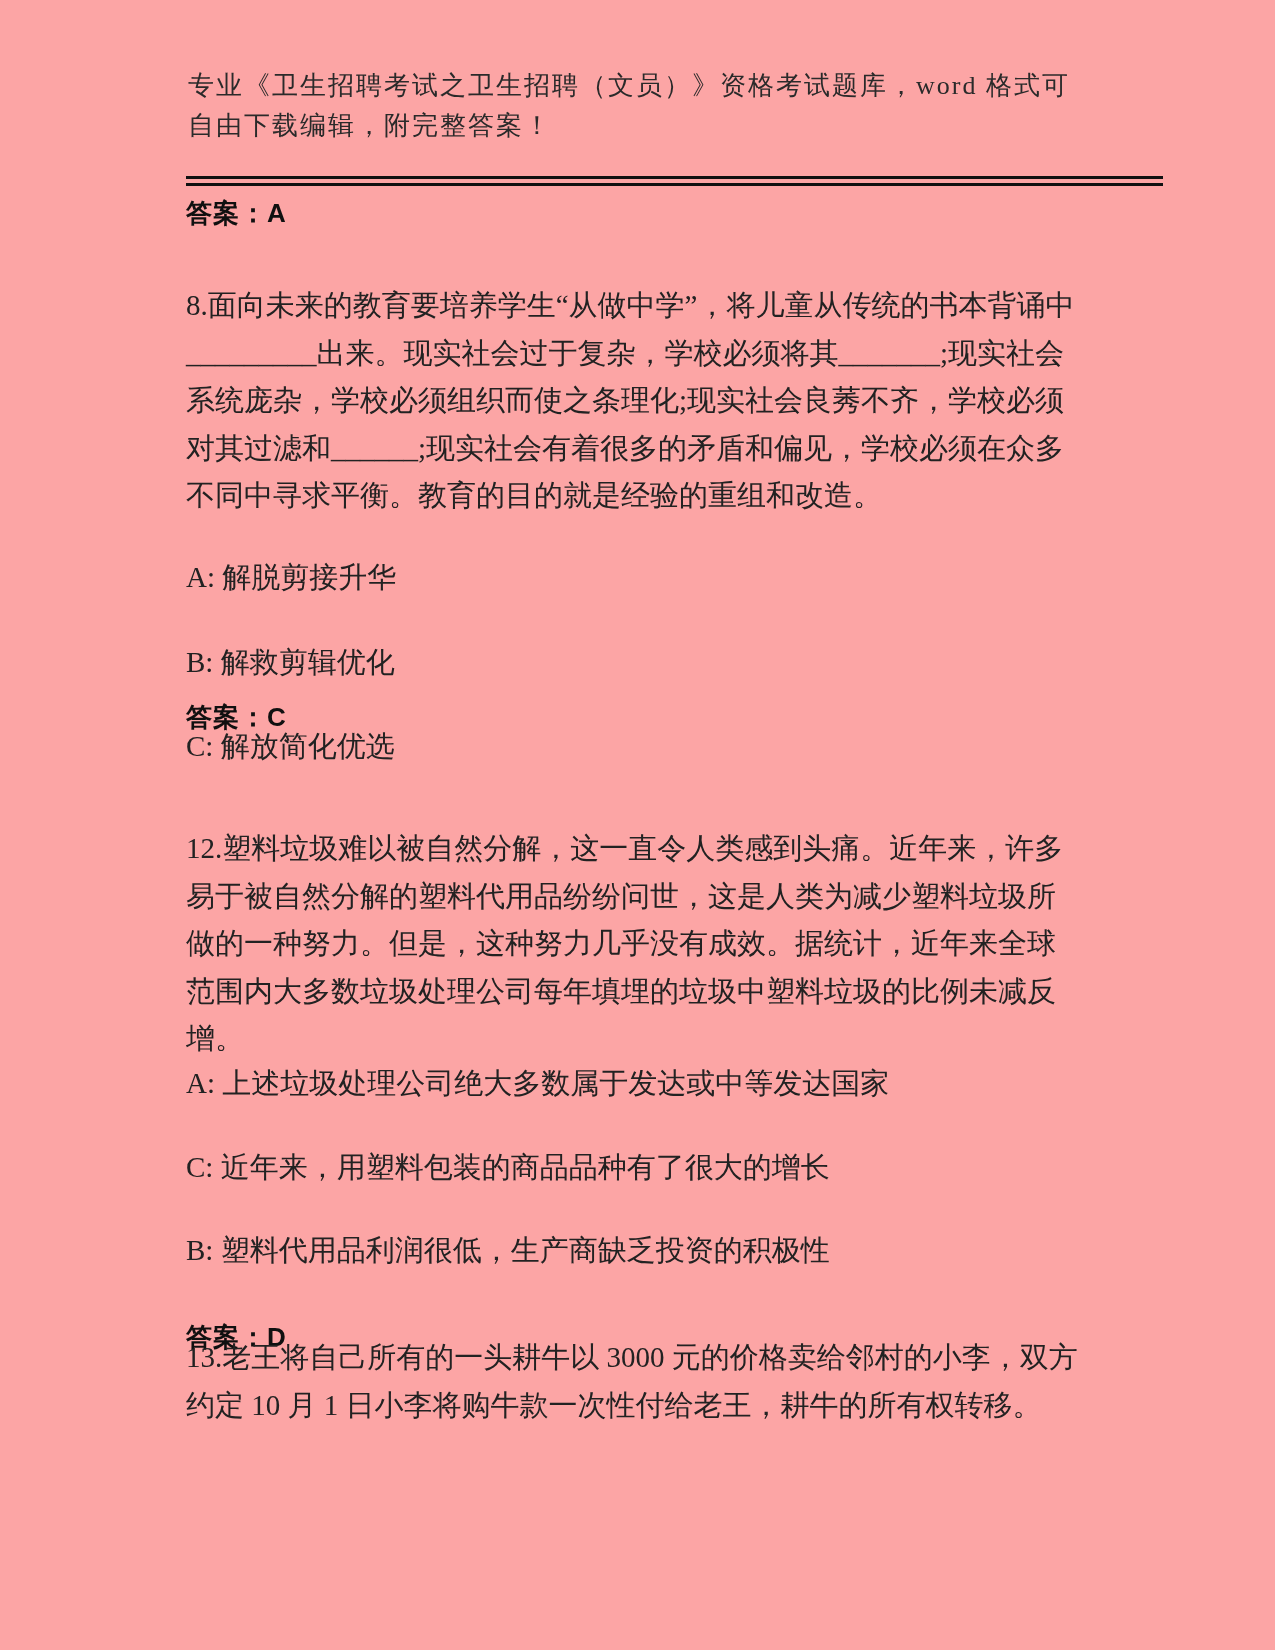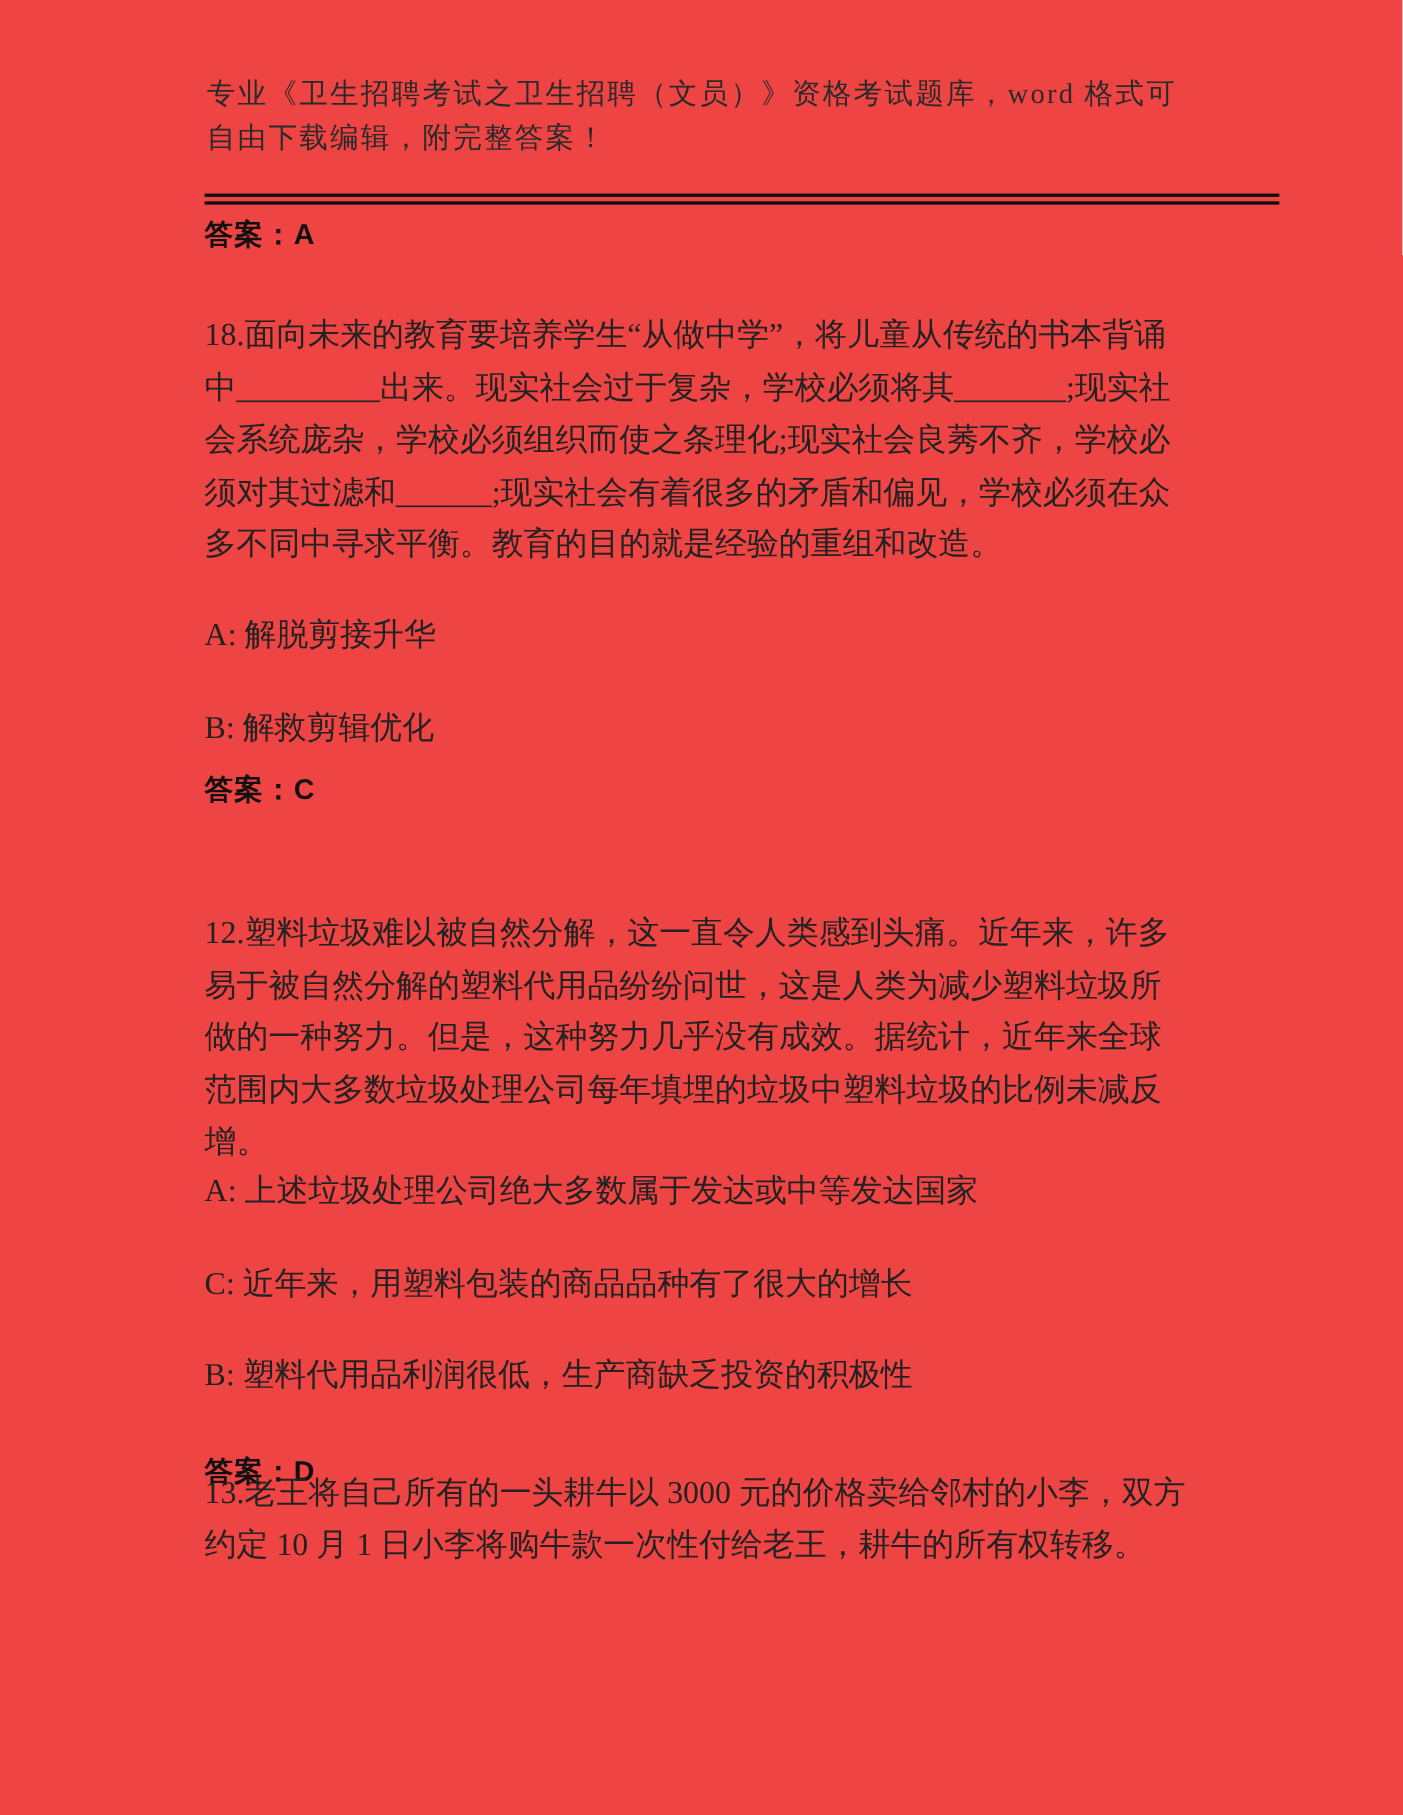--- a/index.html
+++ b/index.html
@@ -4,21 +4,21 @@
 <style>
   html, body {
     margin: 0;
     padding: 0;
     background: #ffffff;
   }
   .page {
     position: relative;
     width: 1275px;
     height: 1650px;
-    background: #ef4444;
+    background: #fca5a5;
     overflow: hidden;
     font-family: "Liberation Serif", serif;
     color: #1f1f1f;
   }
   .header-note {
     position: absolute;
     left: 188px;
     top: 66px;
     width: 897px;
     font-size: 26px;
@@ -75,25 +75,26 @@
 <body>
 
 <div class="page">
 
   <div class="header-note">专业《卫生招聘考试之卫生招聘（文员）》资格考试题库，word 格式可自由下载编辑，附完整答案！</div>
 
   <div class="double-rule"></div>
 
   <div class="answer-line ans-q10">答案：A</div>
 
-  <div class="para q11-text">18.面向未来的教育要培养学生“从做中学”，将儿童从传统的书本背诵中_________出来。现实社会过于复杂，学校必须将其_______;现实社会系统庞杂，学校必须组织而使之条理化;现实社会良莠不齐，学校必须对其过滤和______;现实社会有着很多的矛盾和偏见，学校必须在众多不同中寻求平衡。教育的目的就是经验的重组和改造。</div>
+  <div class="para q11-text">8.面向未来的教育要培养学生“从做中学”，将儿童从传统的书本背诵中_________出来。现实社会过于复杂，学校必须将其_______;现实社会系统庞杂，学校必须组织而使之条理化;现实社会良莠不齐，学校必须对其过滤和______;现实社会有着很多的矛盾和偏见，学校必须在众多不同中寻求平衡。教育的目的就是经验的重组和改造。</div>
 
   <div class="options q11-options">
     <div class="option-row">A: 解脱剪接升华</div>
     <div class="option-row">B: 解救剪辑优化</div>
+    <div class="option-row">C: 解放简化优选</div>
   </div>
 
   <div class="answer-line ans-q11">答案：C</div>
 
   <div class="para q12-text">12.塑料垃圾难以被自然分解，这一直令人类感到头痛。近年来，许多易于被自然分解的塑料代用品纷纷问世，这是人类为减少塑料垃圾所做的一种努力。但是，这种努力几乎没有成效。据统计，近年来全球范围内大多数垃圾处理公司每年填埋的垃圾中塑料垃圾的比例未减反增。</div>
 
   <div class="options q12-options">
     <div class="option-row">A: 上述垃圾处理公司绝大多数属于发达或中等发达国家</div>
     <div class="option-row">C: 近年来，用塑料包装的商品品种有了很大的增长</div>
     <div class="option-row">B: 塑料代用品利润很低，生产商缺乏投资的积极性</div>

